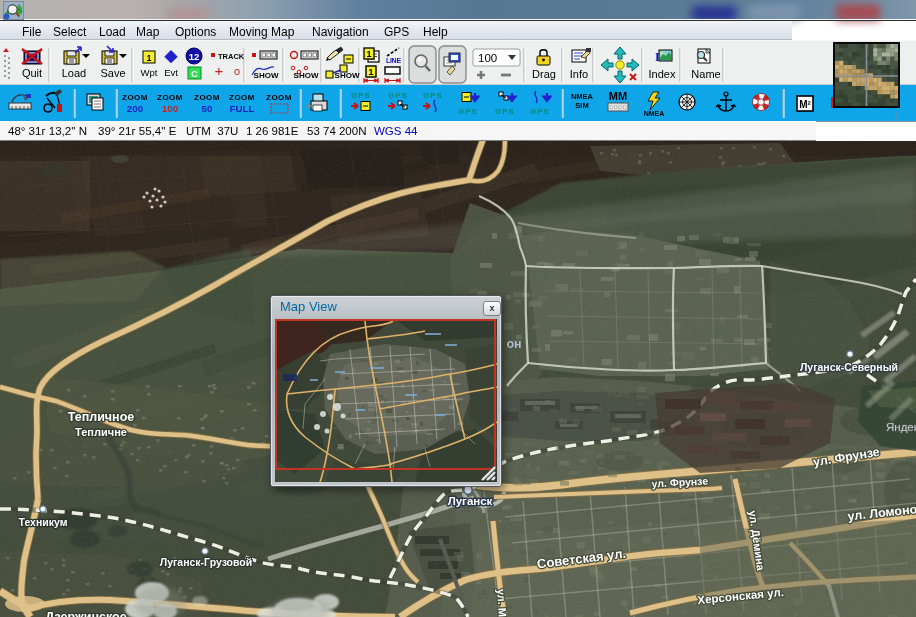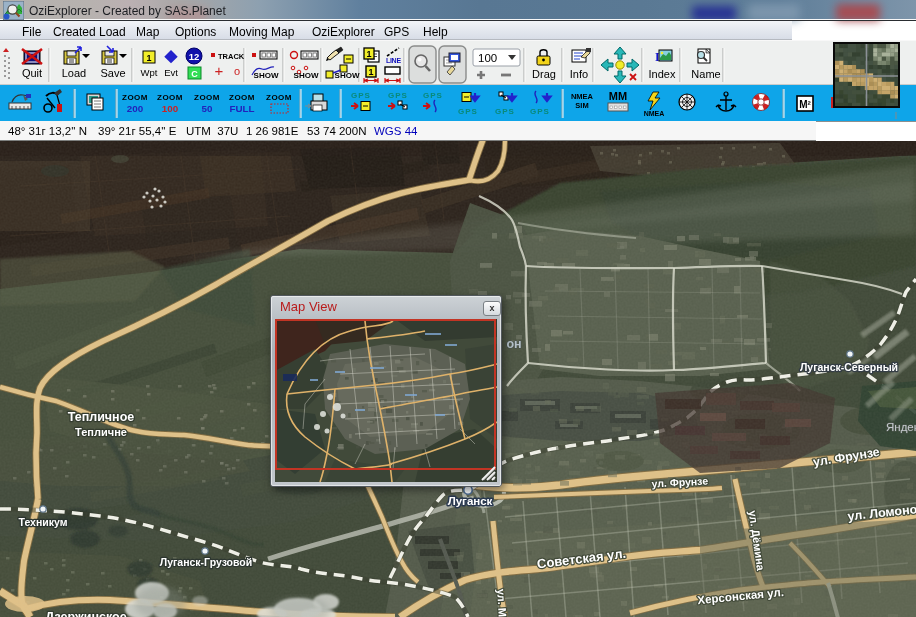--- a/index.html
+++ b/index.html
@@ -883,31 +883,30 @@
   <div class="tbline"></div>
   <div class="tbline2"></div>
   <svg id="appicon" viewBox="0 0 21 19">
     <rect x="0" y="0" width="21" height="19" fill="#9ab2c8" stroke="#5a6a7a" stroke-width="1"></rect>
     <path d="M2 13 L7 5 L12 9 L16 3 L19 7 L19 13 Z" fill="#2fae3a"></path>
     <path d="M2 13 L7 8 L12 12 L16 8 L19 11" fill="none" stroke="#1d7a28" stroke-width="1"></path>
     <circle cx="9.5" cy="8.5" r="4.6" fill="#f0f0ee" stroke="#444" stroke-width="1.1"></circle>
     <path d="M12.8 11.8 L16.5 15.5" stroke="#8a4a22" stroke-width="2.2"></path>
     <circle cx="3.5" cy="15.5" r="3" fill="#2858c8"></circle>
   </svg>
-  <div id="titletext">OziExplorer - Created by SAS.Planet</div>
 </div>
 
 <div id="menubar">
   <span style="left:22px">File</span>
-  <span style="left:53px">Created</span>
+  <span style="left:53px">Select</span>
   <span style="left:99px">Load</span>
   <span style="left:136px">Map</span>
   <span style="left:175px">Options</span>
   <span style="left:229px">Moving Map</span>
-  <span style="left:312px">OziExplorer</span>
+  <span style="left:312px">Navigation</span>
   <span style="left:384px">GPS</span>
   <span style="left:423px">Help</span>
 </div>
 
 <div id="toolbar1">
 <svg width="916" height="40" viewBox="0 0 916 40" style="position:absolute;left:0;top:4px">
 <polygon points="3,7 9,7 6,3" fill="#cc2222"></polygon>
 <rect x="4" y="10" width="2" height="2" fill="#9a9a9a"></rect>
       <rect x="8" y="12" width="2" height="2" fill="#9a9a9a"></rect>
 <rect x="4" y="15" width="2" height="2" fill="#9a9a9a"></rect>
@@ -1400,21 +1399,21 @@
 <line x1="0" y1="32" x2="63" y2="32" stroke="#8b9096" stroke-width="1.6"></line>
 <line x1="31.5" y1="0" x2="31.5" y2="62" stroke="#8b9096" stroke-width="1.6"></line>
 </svg>
 </div>
 
 <div id="mapview">
 <div style="position:absolute;left:0;top:0;width:232px;height:192px;
  background:linear-gradient(180deg,#cdd2d6 0%,#b9bfc5 12%,#aab1b8 30%,#b6bcc2 70%,#c2c7cc 100%);
  border:1px solid #51575c;border-radius:3px;box-shadow:2px 3px 8px rgba(0,0,0,0.45);box-sizing:border-box;"></div>
 <div style="position:absolute;left:1px;top:1px;width:228px;height:188px;border:1px solid rgba(255,255,255,0.55);border-radius:2px;"></div>
-<div style="position:absolute;left:10px;top:4px;font-size:13px;color:#b91c1c;">Map View</div>
+<div style="position:absolute;left:10px;top:4px;font-size:13px;color:#0369a1;">Map View</div>
 <div style="position:absolute;left:213px;top:6px;width:18px;height:15px;
  background:linear-gradient(180deg,#fdfdfd,#d4d9de);border:1px solid #7a8085;border-radius:3px;box-sizing:border-box;
  font-size:9px;font-weight:bold;color:#333;text-align:center;line-height:13px;">x</div>
 <svg width="222" height="163" viewBox="0 0 222 163" style="position:absolute;left:5px;top:24px">
 <rect x="0" y="0" width="222" height="163" fill="#414a3a"></rect>
 <polygon points="0,0 80,0 50,32 0,55" fill="#3f251d"></polygon>
 <polygon points="40,0 120,0 90,22 50,26" fill="#352a20"></polygon>
 <polygon points="120,0 222,0 222,18 150,22" fill="#333b30"></polygon>
 <polygon points="0,52 40,30 60,60 30,90 0,90" fill="#363f32"></polygon>
 <polygon points="0,90 40,95 50,130 20,155 0,140" fill="#333e33"></polygon>

